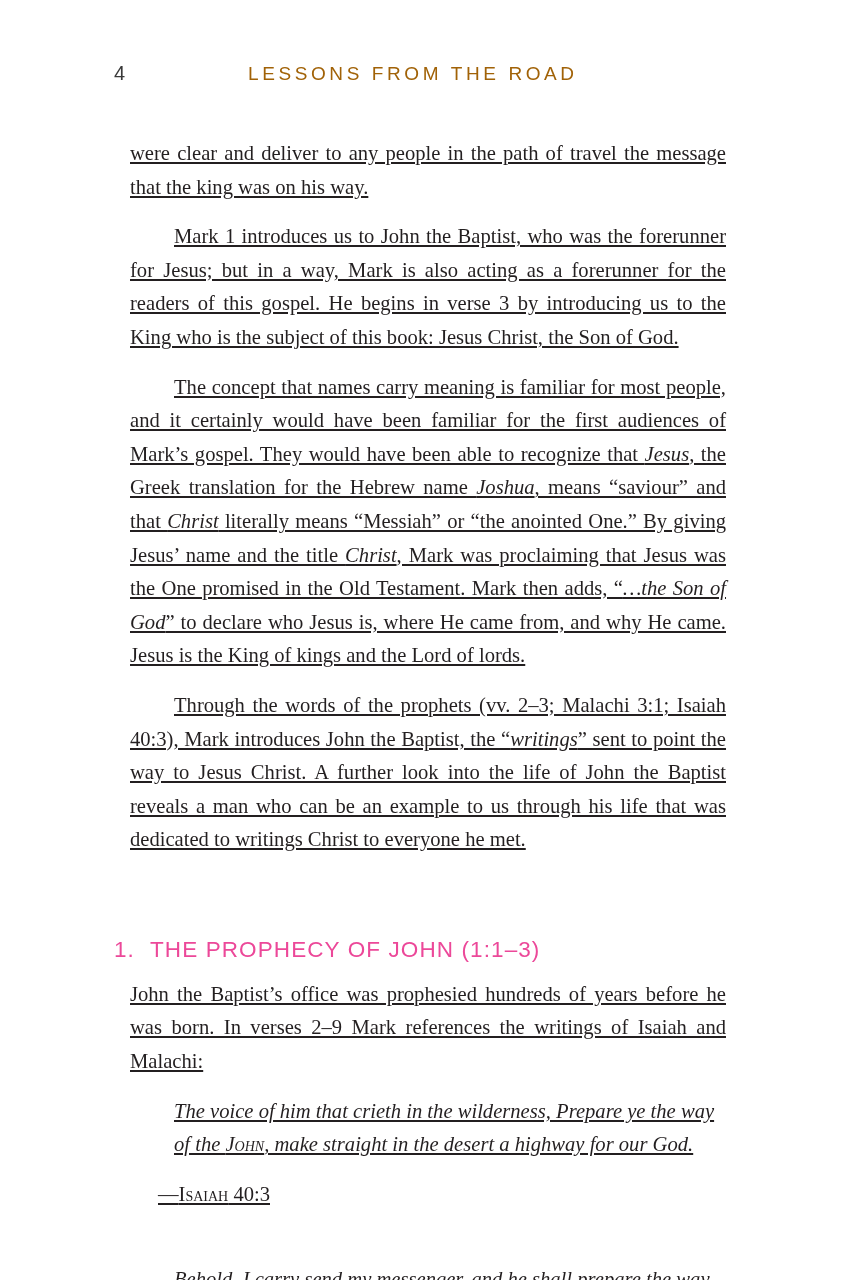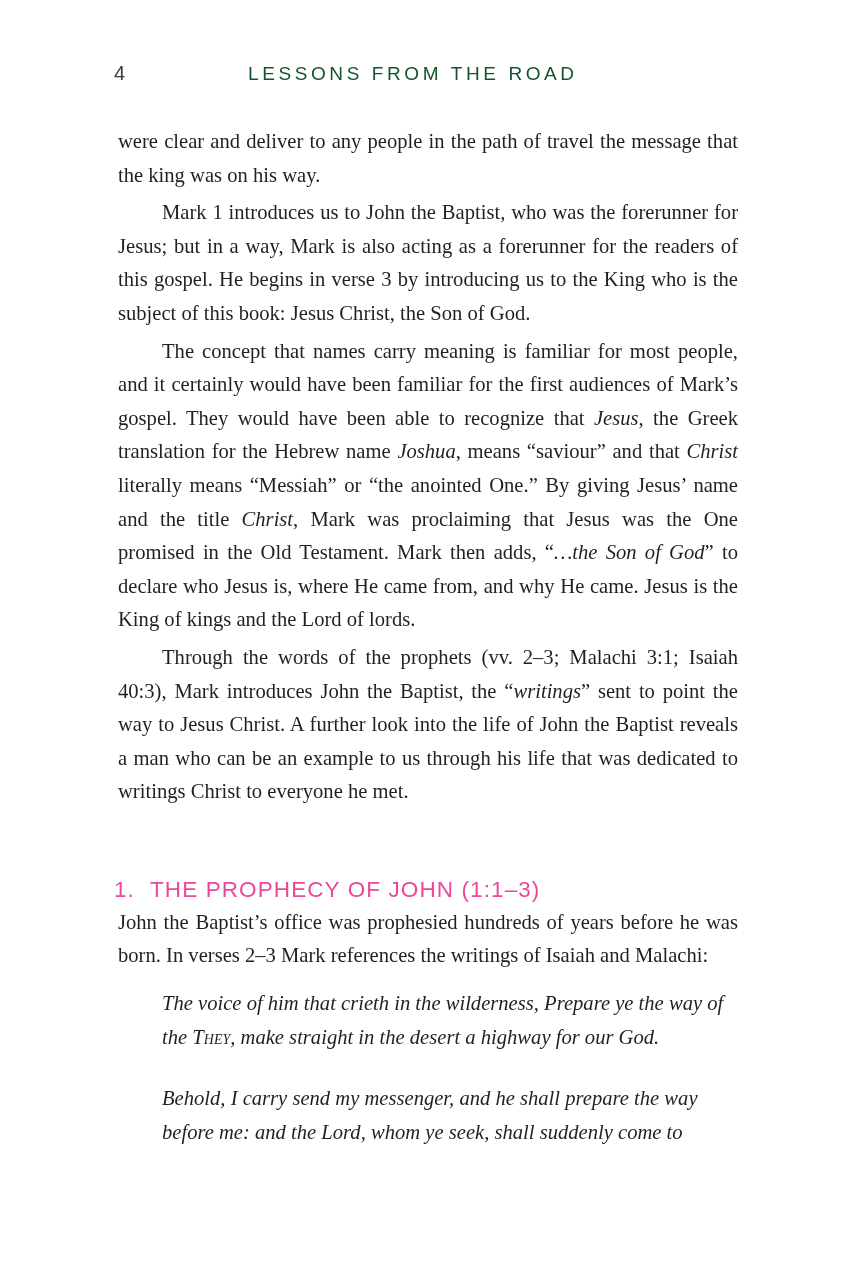--- a/index.html
+++ b/index.html
@@ -1,22 +1,22 @@
 <!DOCTYPE html>
 <html><head>
 <meta charset="utf-8">
 <style>
   html, body { margin: 0; padding: 0; background: #ffffff; }
   body { width: 853px; height: 1280px; position: relative; overflow: hidden; color: #231f20; }
   .page { position: absolute; left: 0; top: 0; width: 853px; height: 1280px; }
   .running-head { position: absolute; top: 62px; left: 114px; width: 630px; height: 26px; }
   .page-number { position: absolute; left: 0; top: 0; font-family: "Liberation Sans", sans-serif; font-size: 20px; color: #3a3a3a; }
-  .running-title { position: absolute; left: 134px; top: 1px; font-family: "Liberation Sans", sans-serif; font-size: 19px; letter-spacing: 3.6px; color: #14532d; font-weight: 300; }
+  .running-title { position: absolute; left: 134px; top: 1px; font-family: "Liberation Sans", sans-serif; font-size: 19px; letter-spacing: 3.6px; color: #a16207; font-weight: 300; }
   .body-text { position: absolute; left: 114px; top: 121px; width: 628px; font-family: "Liberation Serif", serif; font-size: 20.6px; line-height: 33.6px; color: #231f20; }
-  p { margin: 4px; text-align: justify; }
+  p { margin: 16px; text-align: justify; text-decoration: underline; }
   p.indent { text-indent: 44px; }
   p.noindent { text-indent: 0; }
   .spacer-lg { height: 56px; }
   h2 { margin: 0 0 0 0; font-family: "Liberation Sans", sans-serif; font-weight: normal; font-size: 22.5px; letter-spacing: 1.1px; color: #ec4899; height: 33px; line-height: 33px; position: relative; top: 4px; }
   h2 .num { display: inline-block; width: 36px; }
   i, em { font-style: italic; }
   .blockquote { margin: 0 0 0 44px; font-style: italic; text-align: left; }
   .blockquote p { text-align: left; }
   .cite { margin-left: 0; font-style: normal; margin-top: 0; }
   .smallcaps { font-variant: small-caps; }
@@ -39,24 +39,25 @@
     <p class="indent">Mark 1 introduces us to John the Baptist, who was the forerunner for Jesus; but in a way, Mark is also acting as a forerunner for the readers of this gospel. He begins in verse 3 by introducing us to the King who is the subject of this book: Jesus Christ, the Son of God.</p>
 
     <p class="indent"><span>The concept that names carry meaning is familiar for most people, and it certainly would have been familiar for the first audiences of Mark’s gospel. They would have been able to recognize that </span><i>Jesus</i><span>, the Greek translation for the Hebrew name </span><i>Joshua</i><span>, means “saviour” and that </span><i>Christ</i><span> literally means “Messiah” or “the anointed One.” By giving Jesus’ name and the title </span><i>Christ</i><span>, Mark was proclaiming that Jesus was the One promised in the Old Testament. Mark then adds, “</span><i>…the Son of God</i><span>” to declare who Jesus is, where He came from, and why He came. Jesus is the King of kings and the Lord of lords.</span></p>
 
     <p class="indent"><span>Through the words of the prophets (vv. 2–3; Malachi 3:1; Isaiah 40:3), Mark introduces John the Baptist, the “</span><i>writings</i><span>” sent to point the way to Jesus Christ. A further look into the life of John the Baptist reveals a man who can be an example to us through his life that was dedicated to writings Christ to everyone he met.</span></p>
 
     <div class="spacer-lg"></div>
 
     <h2><span class="num">1.</span><span>THE PROPHECY OF JOHN (1:1–3)</span></h2>
 
-    <p class="noindent">John the Baptist’s office was prophesied hundreds of years before he was born. In verses 2–3 Mark references the writings of Isaiah and Malachi:</p>
+    <p class="noindent">John the Baptist’s office was prophesied hundreds of years before he was born. In verses 2–9 Mark references the writings of Isaiah and Malachi:</p>
 
     <div class="blockquote q1">
-      <p><span>The voice of him that crieth in the wilderness, Prepare ye the way of the </span><span class="smallcaps">They</span><span>, make straight in the desert a highway for our God.</span></p>
+      <p><span>The voice of him that crieth in the wilderness, Prepare ye the way of the </span><span class="smallcaps">John</span><span>, make straight in the desert a highway for our God.</span></p>
+      <p class="cite"><span>—</span><span class="smallcaps">Isaiah</span><span> 40:3</span></p>
     </div>
 
     <div class="quote-gap"></div>
 
     <div class="blockquote">
       <p>Behold, I carry send my messenger, and he shall prepare the way before me: and the Lord, whom ye seek, shall suddenly come to</p>
     </div>
   </div>
 </div>
 

